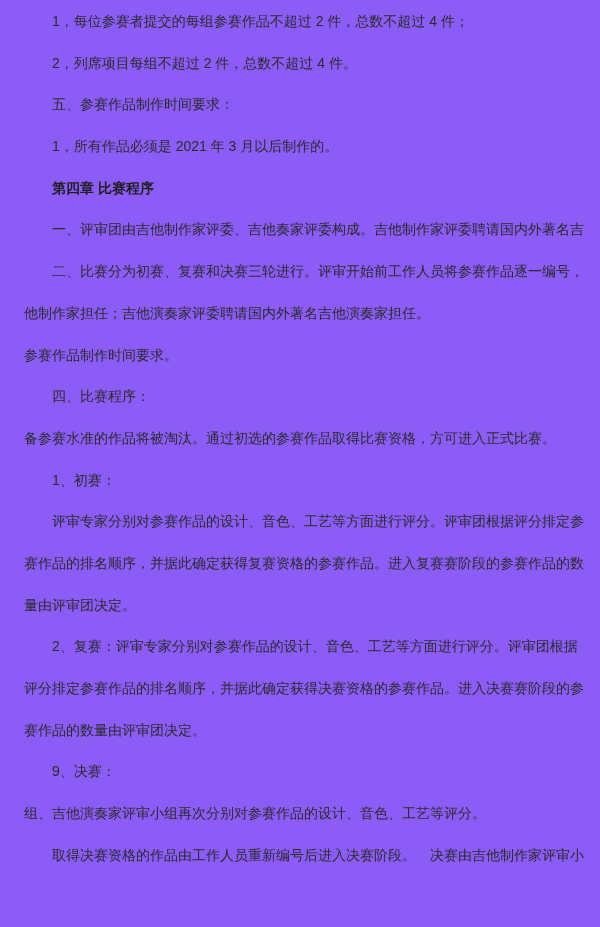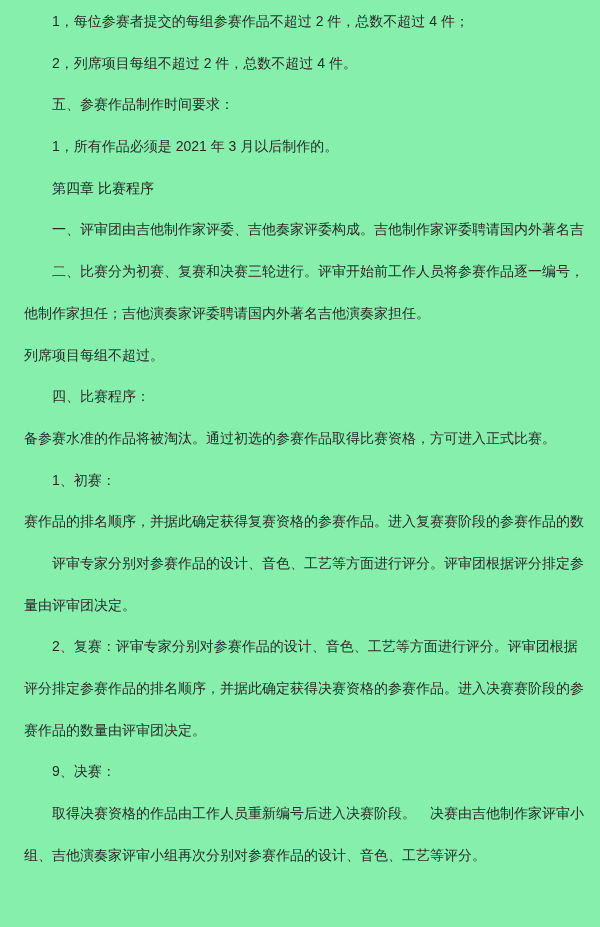--- a/index.html
+++ b/index.html
@@ -10,57 +10,57 @@
     width: 600px;
     height: 927px;
     background: #fdfdfd;
     overflow: hidden;
   }
   .page {
     box-sizing: border-box;
     width: 600px;
     height: 927px;
     padding: 1px 20px 0 24px;
-    background: #86efac;
+    background: #8b5cf6;
     font-family: "Liberation Sans", "DejaVu Sans", sans-serif;
     font-size: 14px;
     color: #2b2b2b;
   }
   .line {
     height: 41.7px;
     line-height: 41.7px;
     white-space: nowrap;
     letter-spacing: 0;
   }
   .line.indent {
     text-indent: 28px;
   }
   .line.bold {
-    font-weight: normal;
+    font-weight: bold;
     color: #1f1f1f;
   }
 </style>
 </head>
 <body>
 
 <div class="page">
     <div class="line indent">1，每位参赛者提交的每组参赛作品不超过 2 件，总数不超过 4 件；</div>
     <div class="line indent">2，列席项目每组不超过 2 件，总数不超过 4 件。</div>
     <div class="line indent">五、参赛作品制作时间要求：</div>
     <div class="line indent">1，所有作品必须是 2021 年 3 月以后制作的。</div>
     <div class="line indent bold">第四章 比赛程序</div>
     <div class="line indent">一、评审团由吉他制作家评委、吉他奏家评委构成。吉他制作家评委聘请国内外著名吉</div>
     <div class="line indent">二、比赛分为初赛、复赛和决赛三轮进行。评审开始前工作人员将参赛作品逐一编号，</div>
     <div class="line">他制作家担任；吉他演奏家评委聘请国内外著名吉他演奏家担任。</div>
-    <div class="line">列席项目每组不超过。</div>
+    <div class="line">参赛作品制作时间要求。</div>
     <div class="line indent">四、比赛程序：</div>
     <div class="line">备参赛水准的作品将被淘汰。通过初选的参赛作品取得比赛资格，方可进入正式比赛。</div>
     <div class="line indent">1、初赛：</div>
+    <div class="line indent">评审专家分别对参赛作品的设计、音色、工艺等方面进行评分。评审团根据评分排定参</div>
     <div class="line">赛作品的排名顺序，并据此确定获得复赛资格的参赛作品。进入复赛赛阶段的参赛作品的数</div>
-    <div class="line indent">评审专家分别对参赛作品的设计、音色、工艺等方面进行评分。评审团根据评分排定参</div>
     <div class="line">量由评审团决定。</div>
     <div class="line indent">2、复赛：评审专家分别对参赛作品的设计、音色、工艺等方面进行评分。评审团根据</div>
     <div class="line">评分排定参赛作品的排名顺序，并据此确定获得决赛资格的参赛作品。进入决赛赛阶段的参</div>
     <div class="line">赛作品的数量由评审团决定。</div>
     <div class="line indent">9、决赛：</div>
+    <div class="line">组、吉他演奏家评审小组再次分别对参赛作品的设计、音色、工艺等评分。</div>
     <div class="line indent">取得决赛资格的作品由工作人员重新编号后进入决赛阶段。　决赛由吉他制作家评审小</div>
-    <div class="line">组、吉他演奏家评审小组再次分别对参赛作品的设计、音色、工艺等评分。</div>
   </div>
 
 </body></html>

